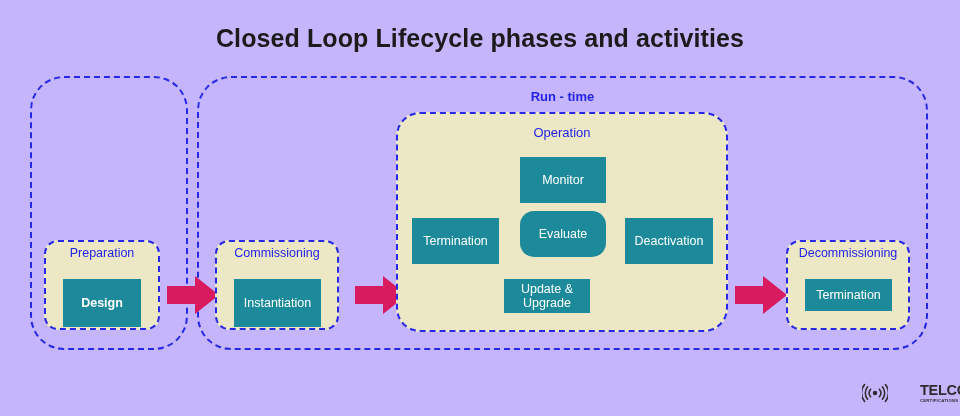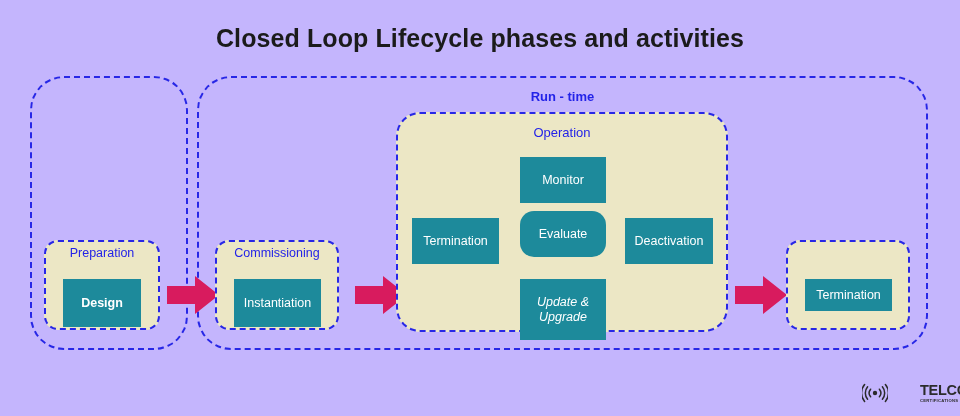--- a/index.html
+++ b/index.html
@@ -107,21 +107,21 @@
   }
 
   #tile-design        { left: 63px;  top: 271px; width: 78px;  height: 48px; font-weight: bold; }
   #tile-instantiation { left: 234px; top: 271px; width: 87px;  height: 48px; }
   #tile-termination   { left: 805px; top: 271px; width: 87px;  height: 32px; }
 
   #tile-monitor       { left: 520px; top: 149px; width: 86px;  height: 46px; }
   #tile-activation    { left: 412px; top: 210px; width: 87px;  height: 46px; }
   #tile-evaluate      { left: 520px; top: 203px; width: 86px;  height: 46px; border-radius: 14px; }
   #tile-deactivation  { left: 625px; top: 210px; width: 88px;  height: 46px; }
-  #tile-update        { left: 520px; top: 271px; width: 86px;  height: 61px; font-style: italic; }
+  #tile-update        { left: 504px; top: 271px; width: 86px;  height: 34px; }
 
   
   .arrow {
     position: absolute;
     width: 52px;
     height: 38px;
   }
   #arrow-1 { left: 167px; top: 276px; }
   #arrow-2 { left: 355px; top: 276px; }
   #arrow-3 { left: 735px; top: 276px; }
@@ -205,20 +205,21 @@
     </span>
   </div>
 
   <div class="arrow" id="arrow-3">
     <svg width="52" height="38" viewBox="0 0 52 38" xmlns="http://www.w3.org/2000/svg">
       <polygon points="0,10 28,10 28,0 52,19 28,38 28,28 0,28" fill="#d81b5e"></polygon>
     </svg>
   </div>
 
   <div class="group-box" id="decommissioning-box"></div>
+  <div class="group-label" id="decommissioning-label">Decommissioning</div>
   <div class="tile" id="tile-termination">Termination</div>
 
   <div id="logo">
     <span id="logo-mark">
       <svg width="26" height="20" viewBox="0 0 26 20" xmlns="http://www.w3.org/2000/svg">
         <circle cx="13" cy="10" r="2.2" fill="#2b2b2b"></circle>
         <path d="M8.6 6.2 A6 6 0 0 0 8.6 13.8" stroke="#2b2b2b" stroke-width="1.5" fill="none" stroke-linecap="round"></path>
         <path d="M5.6 3.8 A9.6 9.6 0 0 0 5.6 16.2" stroke="#2b2b2b" stroke-width="1.5" fill="none" stroke-linecap="round"></path>
         <path d="M2.6 1.6 A13 13 0 0 0 2.6 18.4" stroke="#2b2b2b" stroke-width="1.5" fill="none" stroke-linecap="round"></path>
         <path d="M17.4 6.2 A6 6 0 0 1 17.4 13.8" stroke="#2b2b2b" stroke-width="1.5" fill="none" stroke-linecap="round"></path>

